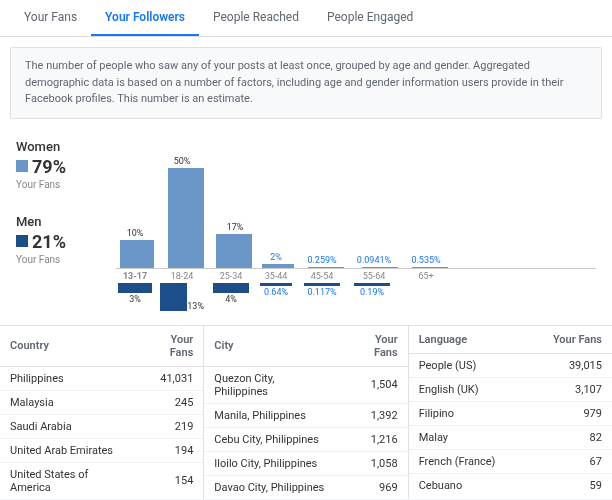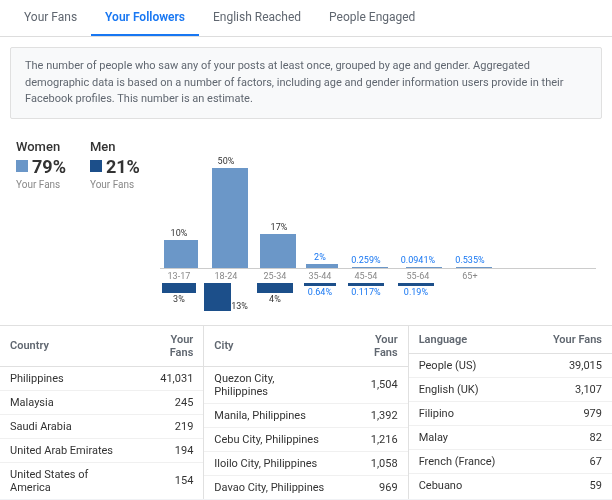--- a/index.html
+++ b/index.html
@@ -9,21 +9,21 @@
     
     .tabs { display: flex; border-bottom: 1px solid #ddd; background: #fff; padding: 0 10px; }
     .tab { padding: 10px 14px; font-size: 12px; color: #606770; cursor: pointer; border-bottom: 2px solid transparent; white-space: nowrap; }
     .tab.active { color: #1877f2; border-bottom: 2px solid #1877f2; font-weight: 600; }
 
     
     .info-box { background: #f8f9fa; border: 1px solid #e0e0e0; margin: 10px; padding: 10px 14px; font-size: 11px; color: #606770; line-height: 1.5; border-radius: 2px; }
 
     
     .chart-section { padding: 10px 16px 6px; display: flex; align-items: flex-start; gap: 20px; }
-    .gender-legend { display: flex; gap: 24px; min-width: 80px; }
+    .gender-legend { display: flex; flex-direction: column; gap: 24px; min-width: 80px; }
     .gender-item { display: flex; flex-direction: column; gap: 2px; }
     .gender-label { font-size: 13px; font-weight: 500; color: #333; }
     .gender-pct { font-size: 18px; font-weight: bold; color: #333; display: flex; align-items: center; gap: 4px; }
     .gender-swatch { width: 12px; height: 12px; display: inline-block; }
     .gender-sub { font-size: 10px; color: #888; }
 
     
     .chart-wrap { flex: 1; overflow: hidden; }
 
     
@@ -38,21 +38,21 @@
     tr:last-child td { border-bottom: none; }
   </style>
 </head>
 <body>
 
 <div class="container">
 
   <div class="tabs">
     <div class="tab">Your Fans</div>
     <div class="tab active">Your Followers</div>
-    <div class="tab">English Reached</div>
+    <div class="tab">People Reached</div>
     <div class="tab">People Engaged</div>
   </div>
 
   <div class="info-box">The number of people who saw any of your posts at least once, grouped by age and gender. Aggregated demographic data is based on a number of factors, including age and gender information users provide in their Facebook profiles. This number is an estimate.</div>
 
   <div class="chart-section">
 
     <div class="gender-legend">
       <div class="gender-item">
         <span class="gender-label">Women</span>
@@ -111,21 +111,21 @@
             </div>
           </div>
           <div style="display: flex; flex-direction: column; align-items: center; width: 44px; flex-shrink: 0;">
             <div style="display: flex; flex-direction: column; align-items: center; justify-content: flex-start; flex: 1 1 0%; width: 100%;">
               <div style="font-size: 9px; color: rgb(24, 119, 242); margin-bottom: 2px; text-align: center;">0.535%</div>
               <div style="background: rgb(107, 151, 200); width: 36px; height: 1px; align-self: flex-end;"></div>
             </div>
           </div>
         </div>
       <div id="age-labels-row" style="display:flex; gap:6px; margin-top:2px;">
-          <div style="width: 38px; font-size: 9px; color: rgb(136, 136, 136); text-align: center; flex-shrink: 0;">13-17</div>
+          <div style="width: 38px; font-size: 9px; color: rgb(136, 136, 136); text-align: center; flex-shrink: 0; font-weight: bold;">13-17</div>
           <div style="width: 44px; font-size: 9px; color: rgb(136, 136, 136); text-align: center; flex-shrink: 0;">18-24</div>
           <div style="width: 42px; font-size: 9px; color: rgb(136, 136, 136); text-align: center; flex-shrink: 0;">25-34</div>
           <div style="width: 36px; font-size: 9px; color: rgb(136, 136, 136); text-align: center; flex-shrink: 0;">35-44</div>
           <div style="width: 44px; font-size: 9px; color: rgb(136, 136, 136); text-align: center; flex-shrink: 0;">45-54</div>
           <div style="width: 48px; font-size: 9px; color: rgb(136, 136, 136); text-align: center; flex-shrink: 0;">55-64</div>
           <div style="width: 44px; font-size: 9px; color: rgb(136, 136, 136); text-align: center; flex-shrink: 0;">65+</div>
         </div>
       <div id="men-pct-row" style="display:flex; gap:6px; margin-top:2px;">
           <div style="width: 38px; display: flex; flex-direction: column; align-items: center; flex-shrink: 0;">
             <div style="background: rgb(28, 79, 138); width: 34px; height: 10px;"></div>

